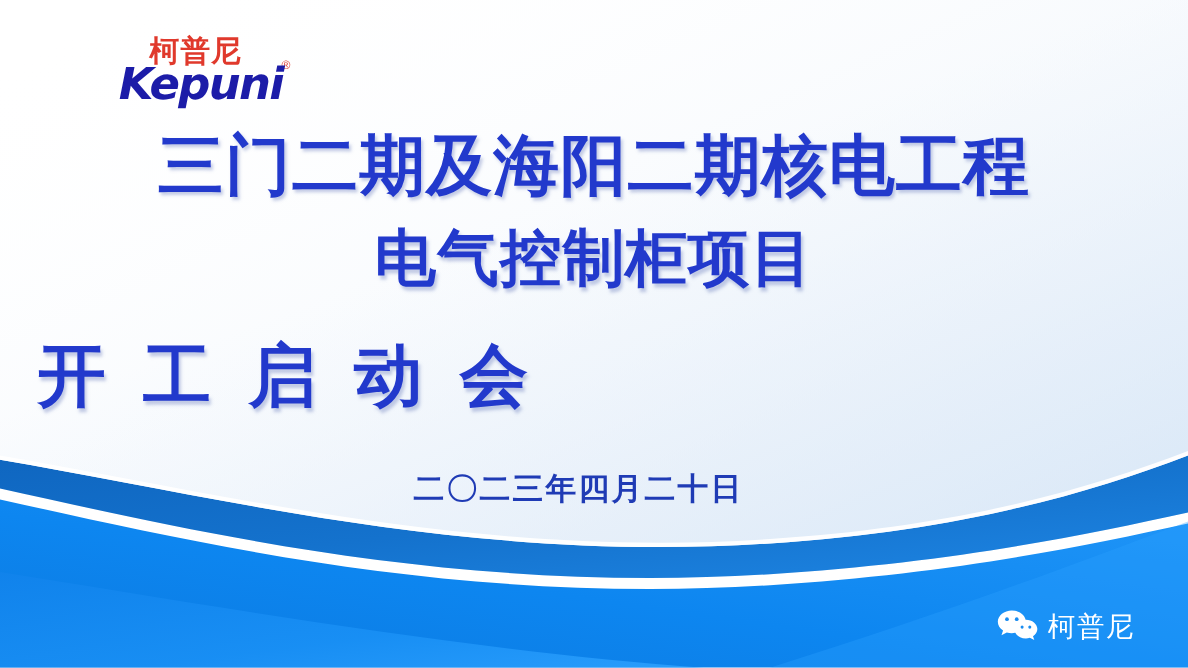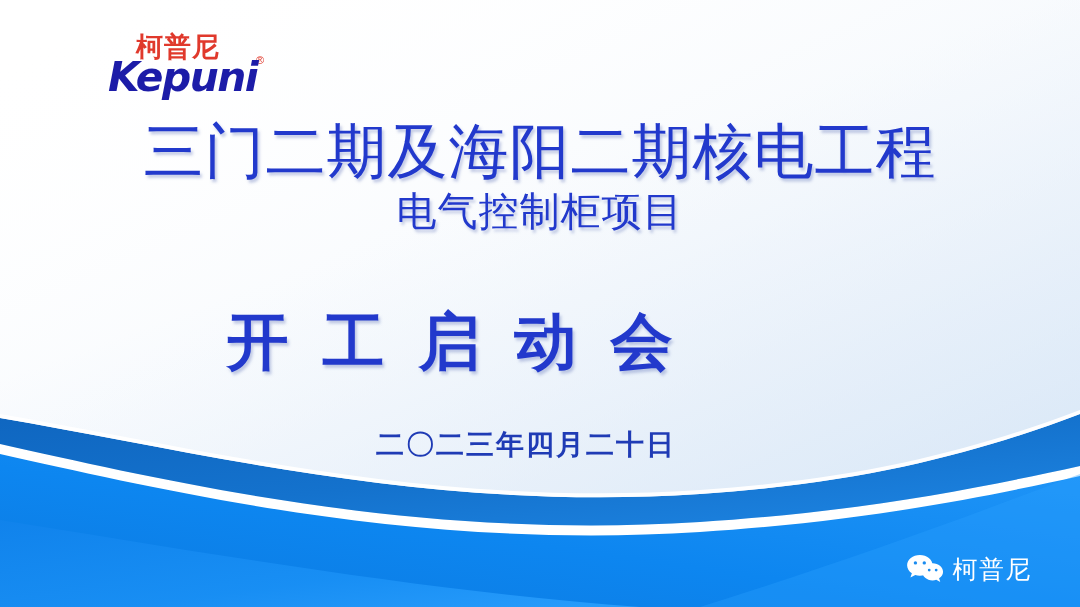--- a/index.html
+++ b/index.html
@@ -76,42 +76,42 @@
   
   #headline {
     position: absolute;
     left: 0;
     top: 118px;
     width: 1080px;
     text-align: center;
   }
   .title-line {
     color: #2239cc;
-    font-weight: 400;
+    font-weight: 700;
     font-family: "DejaVu Sans", "Liberation Sans", sans-serif;
     text-shadow: 2px 3px 3px rgba(90,110,180,0.35);
     line-height: 1.12;
     white-space: nowrap;
   }
   #title-line-1 {
     font-size: 60px;
     letter-spacing: 1px;
   }
   #title-line-2 {
-    font-size: 40px;
+    font-size: 56px;
     letter-spacing: 1px;
-    margin-top: 4px;
+    margin-top: 20px;
   }
 
   #subtitle {
     position: absolute;
     left: 0;
     top: 308px;
     width: 899px;
-    text-align: center;
+    text-align: left;
     color: #2239cc;
     font-size: 62px;
     font-weight: 700;
     letter-spacing: 34px;
     text-indent: 34px;
     font-family: "DejaVu Sans", "Liberation Sans", sans-serif;
     text-shadow: 2px 3px 3px rgba(90,110,180,0.35);
     white-space: nowrap;
     line-height: 1.1;
   }

